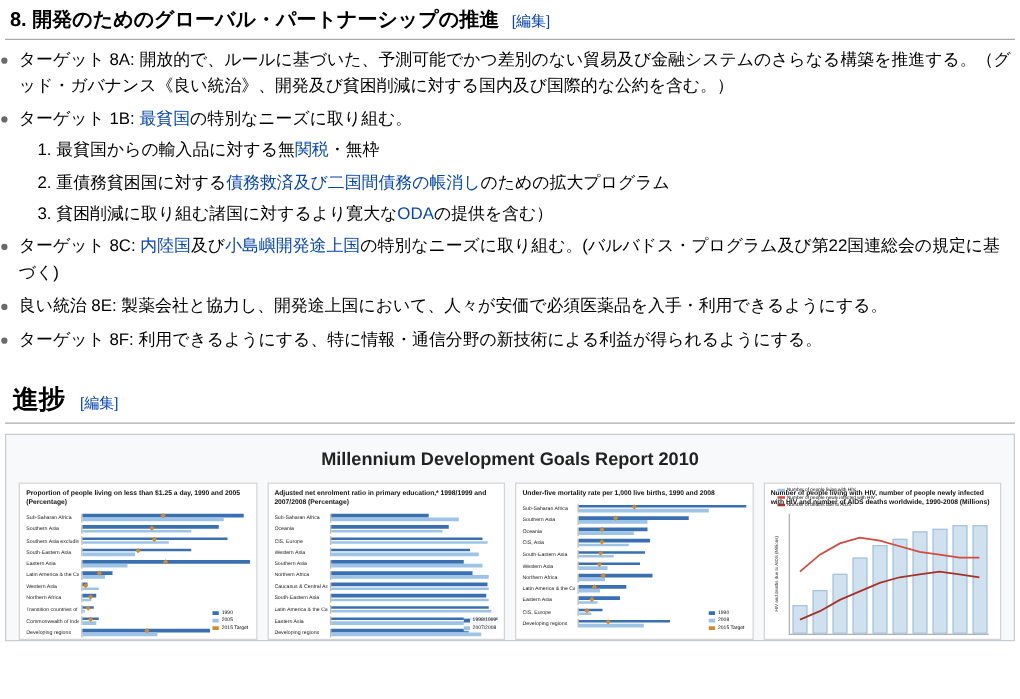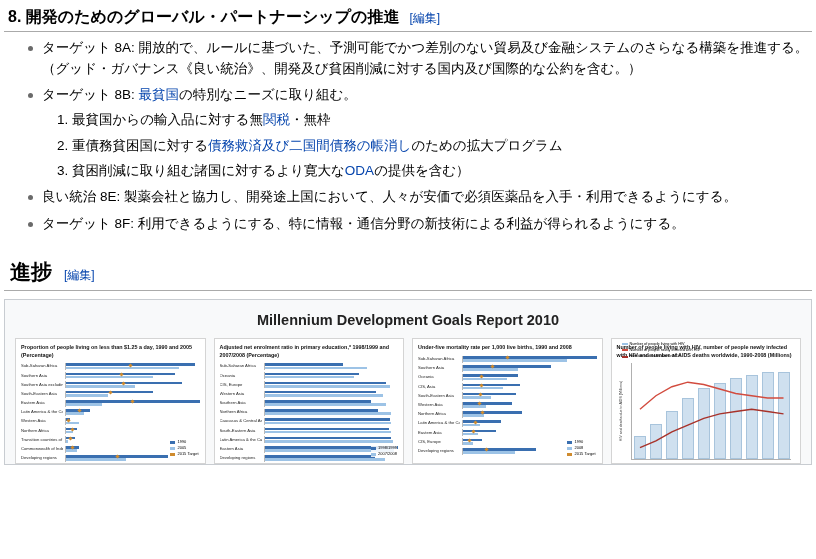--- a/index.html
+++ b/index.html
@@ -43,21 +43,21 @@
   a.wl {
     color: #0645ad;
     text-decoration: none;
     cursor: pointer;
   }
 
   
   ul.targets {
     list-style: none;
     margin: 0;
-    padding: 0 4px 0 42px;
+    padding: 0 4px 0 15px;
   }
   ul.targets > li {
     position: relative;
     margin: 0 0 6px 0;
     line-height: 1.55;
     font-size: 13.5px;
   }
   ul.targets > li::before {
     content: "";
     position: absolute;
@@ -236,34 +236,37 @@
     <span>8. 開発のためのグローバル・パートナーシップの推進</span><span class="edit-link">[編集]</span>
   </h2>
 
   <ul class="targets">
 
     <li>
       <span class="target-label">ターゲット 8A:</span><span> 開放的で、ルールに基づいた、予測可能でかつ差別のない貿易及び金融システムのさらなる構築を推進する。（グッド・ガバナンス《良い統治》、開発及び貧困削減に対する国内及び国際的な公約を含む。）</span>
     </li>
 
     <li>
-      <span class="target-label">ターゲット 8B:</span><span> </span><a class="wl">最貧国</a><span>の特別なニーズに取り組む。</span>
+      <span class="target-label">ターゲット 1B:</span><span> </span><a class="wl">最貧国</a><span>の特別なニーズに取り組む。</span>
       <ol class="subtargets">
         <li>
           <span>最貧国からの輸入品に対する無</span><a class="wl">関税</a><span>・無枠</span>
         </li>
         <li>
           <span>重債務貧困国に対する</span><a class="wl">債務救済及び二国間債務の帳消し</a><span>のための拡大プログラム</span>
         </li>
         <li>
           <span>貧困削減に取り組む諸国に対するより寛大な</span><a class="wl">ODA</a><span>の提供を含む）</span>
         </li>
       </ol>
     </li>
 
+    <li>
+      <span class="target-label">ターゲット 8C:</span><span> </span><a class="wl">内陸国</a><span>及び</span><a class="wl">小島嶼開発途上国</a><span>の特別なニーズに取り組む。(バルバドス・プログラム及び第22国連総会の規定に基づく)</span>
+    </li>
 
 
     <li>
       <span class="target-label">良い統治 8E:</span><span> 製薬会社と協力し、開発途上国において、人々が安価で必須医薬品を入手・利用できるようにする。</span>
     </li>
 
     <li>
       <span class="target-label">ターゲット 8F:</span><span> 利用できるようにする、特に情報・通信分野の新技術による利益が得られるようにする。</span>
     </li>
 

